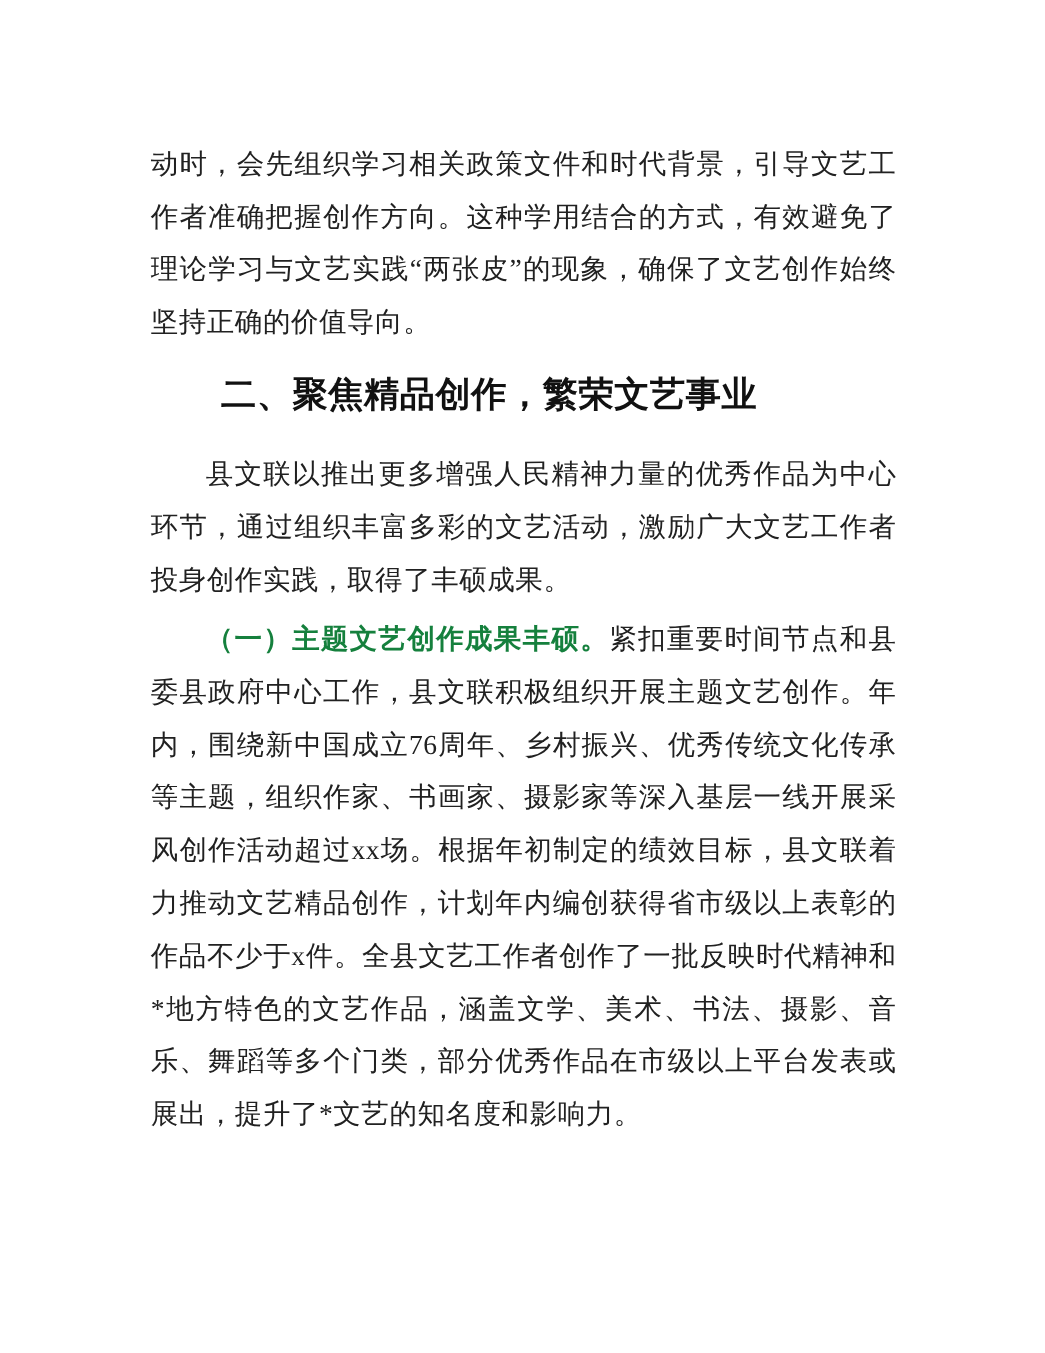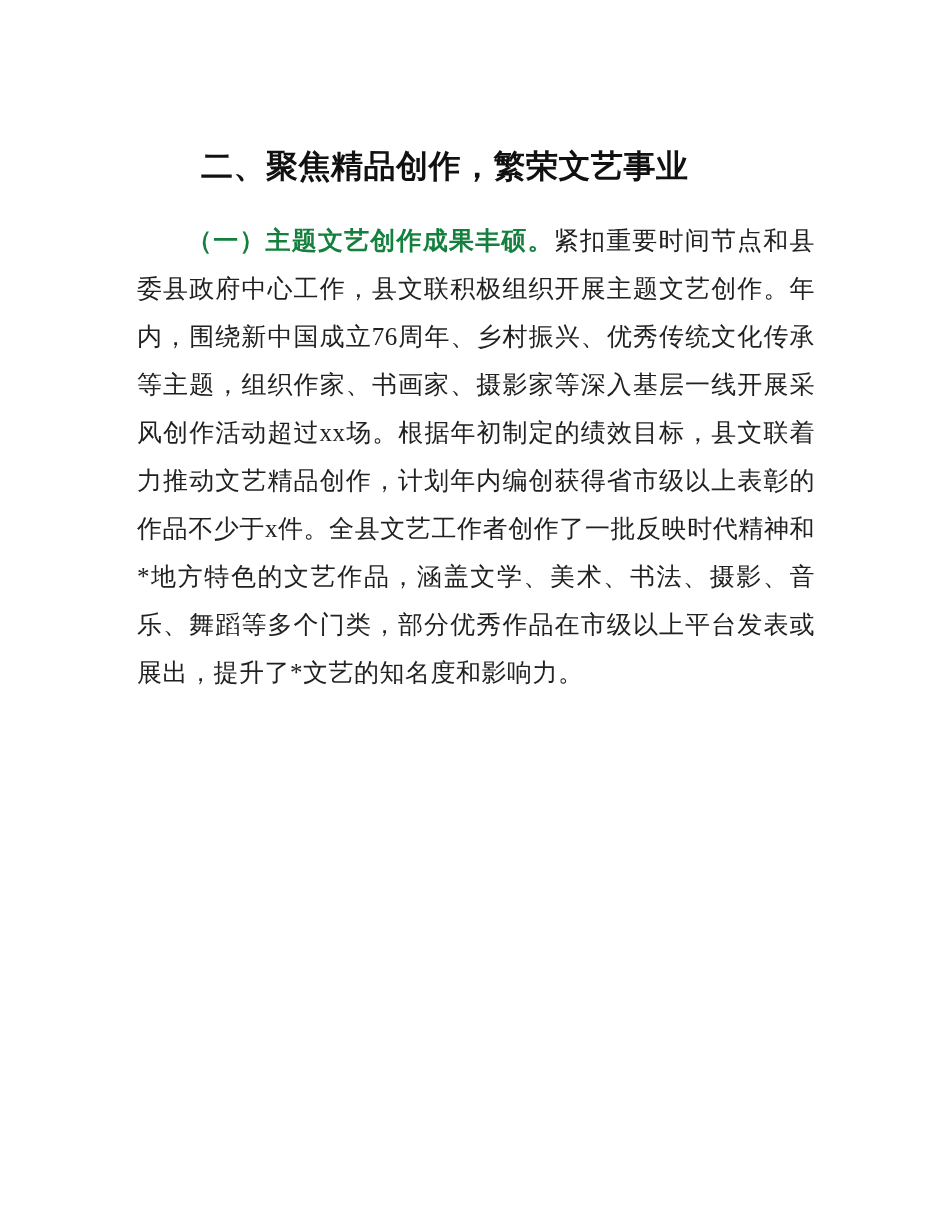--- a/index.html
+++ b/index.html
@@ -51,21 +51,23 @@
     font-weight: bold;
     font-size: 25px;
     color: #15803d;
   }
 </style>
 </head>
 <body>
 
 <div class="page">
 
+  <p class="body">动时，会先组织学习相关政策文件和时代背景，引导文艺工作者准确把握创作方向。这种学用结合的方式，有效避免了理论学习与文艺实践“两张皮”的现象，确保了文艺创作始终坚持正确的价值导向。</p>
 
   <h2 class="section-heading">二、聚焦精品创作，繁荣文艺事业</h2>
 
+  <p class="body indent">县文联以推出更多增强人民精神力量的优秀作品为中心环节，通过组织丰富多彩的文艺活动，激励广大文艺工作者投身创作实践，取得了丰硕成果。</p>
 
   <p class="body indent sub-lead-para">
     <span class="lead-bold">（一）主题文艺创作成果丰硕。</span><span>紧扣重要时间节点和县委县政府中心工作，县文联积极组织开展主题文艺创作。年内，围绕新中国成立76周年、乡村振兴、优秀传统文化传承等主题，组织作家、书画家、摄影家等深入基层一线开展采风创作活动超过xx场。根据年初制定的绩效目标，县文联着力推动文艺精品创作，计划年内编创获得省市级以上表彰的作品不少于x件。全县文艺工作者创作了一批反映时代精神和*地方特色的文艺作品，涵盖文学、美术、书法、摄影、音乐、舞蹈等多个门类，部分优秀作品在市级以上平台发表或展出，提升了*文艺的知名度和影响力。</span>
   </p>
 
 </div>
 
 </body></html>

